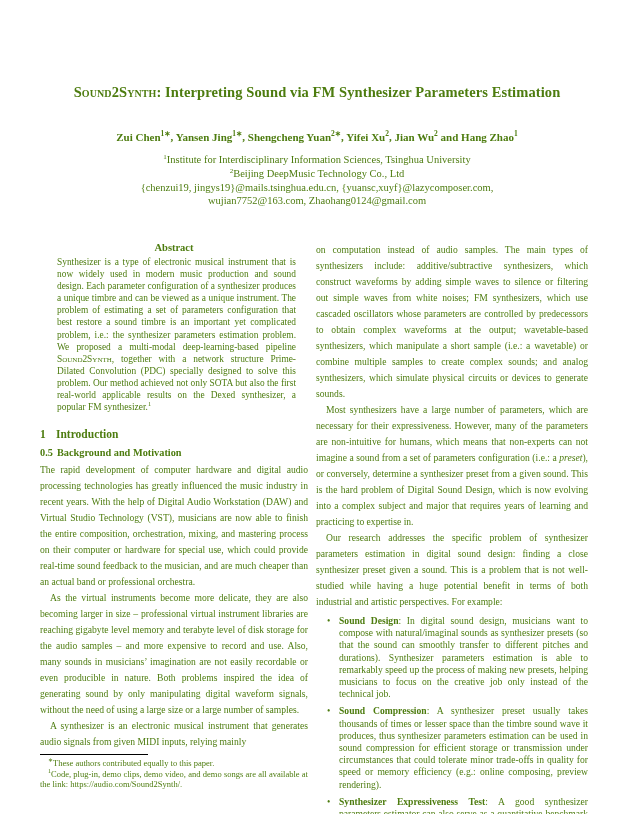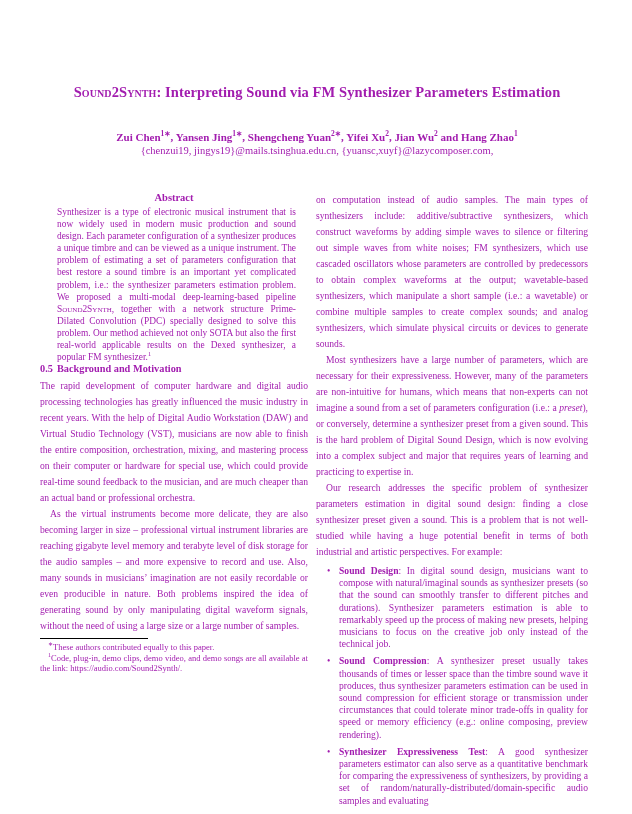--- a/index.html
+++ b/index.html
@@ -1,21 +1,21 @@
 <!DOCTYPE html>
 <html><head>
 <meta charset="utf-8">
 <style>
   html,body{margin:0;padding:0;background:#e8e8e8;}
   .page{
     position:relative;
     width:632px;height:814px;
     margin:0 auto;
     background:#ffffff;
-    color:#a21caf;
+    color:#4d7c0f;
     font-family:"Liberation Serif", serif;
     overflow:hidden;
     box-sizing:border-box;
     padding:82px 38px 0 40px;
   }
   .sc{font-variant:small-caps;}
   .title{
     font-size:14.5px;font-weight:bold;line-height:20px;
     text-align:center;letter-spacing:.1px;
   }
@@ -59,35 +59,42 @@
 </style>
 </head>
 <body>
 
 <div class="page">
 
   <div class="title"><span class="sc">Sound2Synth</span><span>: Interpreting Sound via FM Synthesizer Parameters Estimation</span></div>
 
   <div class="authors"><span><span></span><span>Zui Chen</span><sup>1∗</sup></span><span><span>,  </span><span>Yansen Jing</span><sup>1∗</sup></span><span><span>,  </span><span>Shengcheng Yuan</span><sup>2∗</sup></span><span><span>,  </span><span>Yifei Xu</span><sup>2</sup></span><span><span>,  </span><span>Jian Wu</span><sup>2</sup></span><span><span>  and  </span><span>Hang Zhao</span><sup>1</sup></span></div>
 
+  <div class="affils">
+    <div><sup>1</sup><span>Institute for Interdisciplinary Information Sciences, Tsinghua University</span></div>
+    <div><sup>2</sup><span>Beijing DeepMusic Technology Co., Ltd</span></div>
+  </div>
 
   <div class="emails">
     <div>{chenzui19, jingys19}@mails.tsinghua.edu.cn, {yuansc,xuyf}@lazycomposer.com,</div>
+    <div>wujian7752@163.com, Zhaohang0124@gmail.com</div>
   </div>
 
   <div class="cols">
 
     <div class="col-left">
       <div class="abs-head">Abstract</div>
       <div class="abs-body"><span>Synthesizer is a type of electronic musical instrument that is now widely used in modern music production and sound design. Each parameter configuration of a synthesizer produces a unique timbre and can be viewed as a unique instrument. The problem of estimating a set of parameters configuration that best restore a sound timbre is an important yet complicated problem, i.e.: the synthesizer parameters estimation problem. We proposed a multi-modal deep-learning-based pipeline </span><span class="sc">Sound2Synth</span><span>, together with a network structure Prime-Dilated Convolution (PDC) specially designed to solve this problem. Our method achieved not only SOTA but also the first real-world applicable results on the Dexed synthesizer, a popular FM synthesizer.</span><sup>1</sup></div>
 
+      <div class="h1"><span class="num">1</span><span>Introduction</span></div>
       <div class="h2"><span class="num">0.5</span><span>Background and Motivation</span></div>
 
       <p class="body">The rapid development of computer hardware and digital audio processing technologies has greatly influenced the music industry in recent years. With the help of Digital Audio Workstation (DAW) and Virtual Studio Technology (VST), musicians are now able to finish the entire composition, orchestration, mixing, and mastering process on their computer or hardware for special use, which could provide real-time sound feedback to the musician, and are much cheaper than an actual band or professional orchestra.</p>
       <p class="body indent">As the virtual instruments become more delicate, they are also becoming larger in size – professional virtual instrument libraries are reaching gigabyte level memory and terabyte level of disk storage for the audio samples – and more expensive to record and use. Also, many sounds in musicians’ imagination are not easily recordable or even producible in nature. Both problems inspired the idea of generating sound by only manipulating digital waveform signals, without the need of using a large size or a large number of samples.</p>
+      <p class="body indent">A synthesizer is an electronic musical instrument that generates audio signals from given MIDI inputs, relying mainly</p>
 
       <div class="fnblock">
         <div class="fnrule"></div>
         <p class="fn"><sup>∗</sup><span>These authors contributed equally to this paper.</span></p>
         <p class="fn"><sup>1</sup><span>Code, plug-in, demo clips, demo video, and demo songs are all available at the link: </span><span>https://audio.com/Sound2Synth/</span><span>.</span></p>
       </div>
     </div>
 
     <div class="col-right">
       <p class="body">on computation instead of audio samples. The main types of synthesizers include: additive/subtractive synthesizers, which construct waveforms by adding simple waves to silence or filtering out simple waves from white noises; FM synthesizers, which use cascaded oscillators whose parameters are controlled by predecessors to obtain complex waveforms at the output; wavetable-based synthesizers, which manipulate a short sample (i.e.: a wavetable) or combine multiple samples to create complex sounds; and analog synthesizers, which simulate physical circuits or devices to generate sounds.</p>

